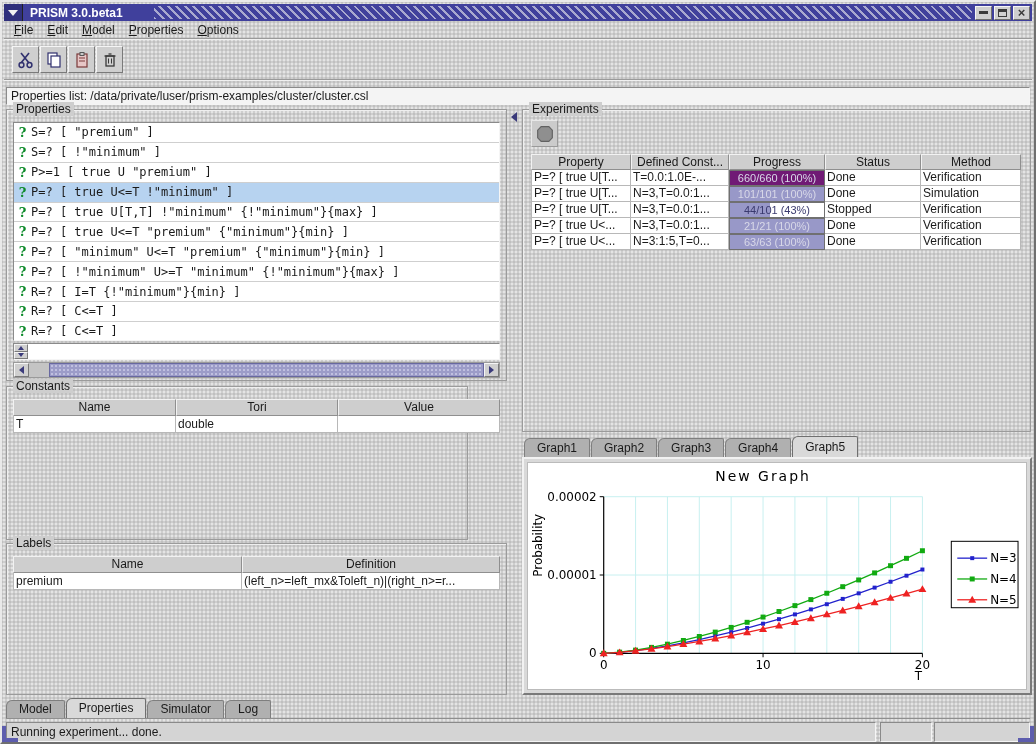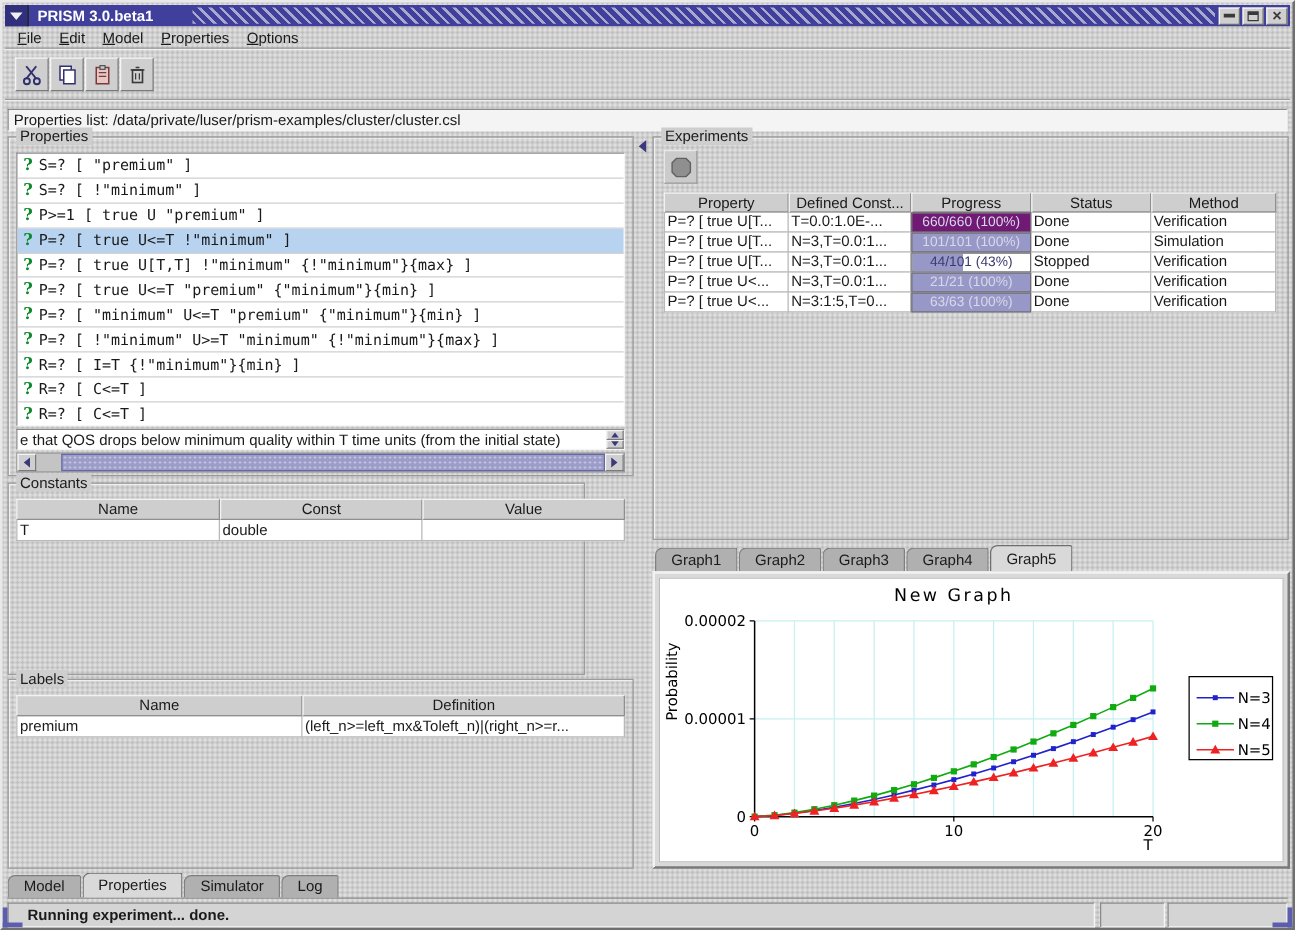--- a/index.html
+++ b/index.html
@@ -86,21 +86,21 @@
   .tab.active{height:21px;line-height:20px;background:#d9d9d9;z-index:3;border-color:#6f6f6f;}
   .tabpane-body{position:absolute;top:21px;left:0;right:0;bottom:0;background:#d9d9d9;border:2px solid;border-color:#f2f2f2 #7a7a7a #7a7a7a #f2f2f2;z-index:2;}
   #chart-area{position:absolute;left:3px;top:3px;right:3px;bottom:3px;background:#ffffff;border:1px solid #bbb;}
   #chart-area svg{display:block;width:100%;height:100%;}
 
   
   #bottom-tabs{position:absolute;left:4px;top:697px;right:4px;height:20px;display:flex;align-items:flex-end;border-bottom:1px solid #8f8f8f;}
   #bottom-tabs .tab{height:18px;line-height:17px;}
   #bottom-tabs .tab.active{height:20px;line-height:19px;}
   #statusbar{position:absolute;left:4px;top:720px;right:4px;height:20px;display:flex;}
-  .status-cell{border:1px solid;border-color:#8a8a8a #f5f5f5 #f5f5f5 #8a8a8a;background:#d4d4d4;height:20px;line-height:18px;padding-left:15px;overflow:hidden;white-space:nowrap;font-weight:bold;}
+  .status-cell{border:1px solid;border-color:#8a8a8a #f5f5f5 #f5f5f5 #8a8a8a;background:#d4d4d4;height:20px;line-height:18px;padding-left:4px;overflow:hidden;white-space:nowrap;}
 </style>
 </head>
 <body>
 
 <div id="app">
   <div class="corner corner-bl"></div>
   <div class="corner corner-br"></div>
 
   <div id="titlebar">
     <div id="win-menu-btn">
@@ -208,21 +208,20 @@
           <div class="prop-row">
             <div class="q">?</div>
             <div>R=? [ C&lt;=T ]</div>
           </div>
           <div class="prop-row">
             <div class="q">?</div>
             <div>R=? [ C&lt;=T ]</div>
           </div>
         </div>
       <div id="comment-bar">
-        <div id="comment-text">e that QOS drops below minimum quality within T time units (from the initial state)</div>
         <div id="comment-spinner">
           <div class="spin-btn">
               <div class="tri-up"></div>
             </div>
           <div class="spin-btn">
               <div class="tri-down"></div>
             </div>
         </div>
       </div>
       <div id="prop-hscroll">
@@ -235,21 +234,21 @@
             <div class="tri-right"></div>
           </div>
       </div>
     </div>
 
     <div class="group" style="left:0;top:277px;width:462px;height:154px;">
       <div class="legend">Constants</div>
       <div class="tbl" id="const-table" style="left:6px;top:12px;width:487px;">
           <div class="hrow">
             <div class="hcell" style="width: 163px;">Name</div>
-            <div class="hcell" style="width: 162px;">Const</div>
+            <div class="hcell" style="width: 162px;">Tori</div>
             <div class="hcell" style="width: 162px;">Value</div>
           </div>
           <div class="brow">
             <div class="bcell" style="width: 163px;">T</div>
             <div class="bcell" style="width: 162px;">double</div>
             <div class="bcell" style="width: 162px;"></div>
           </div>
         </div>
     </div>
 

